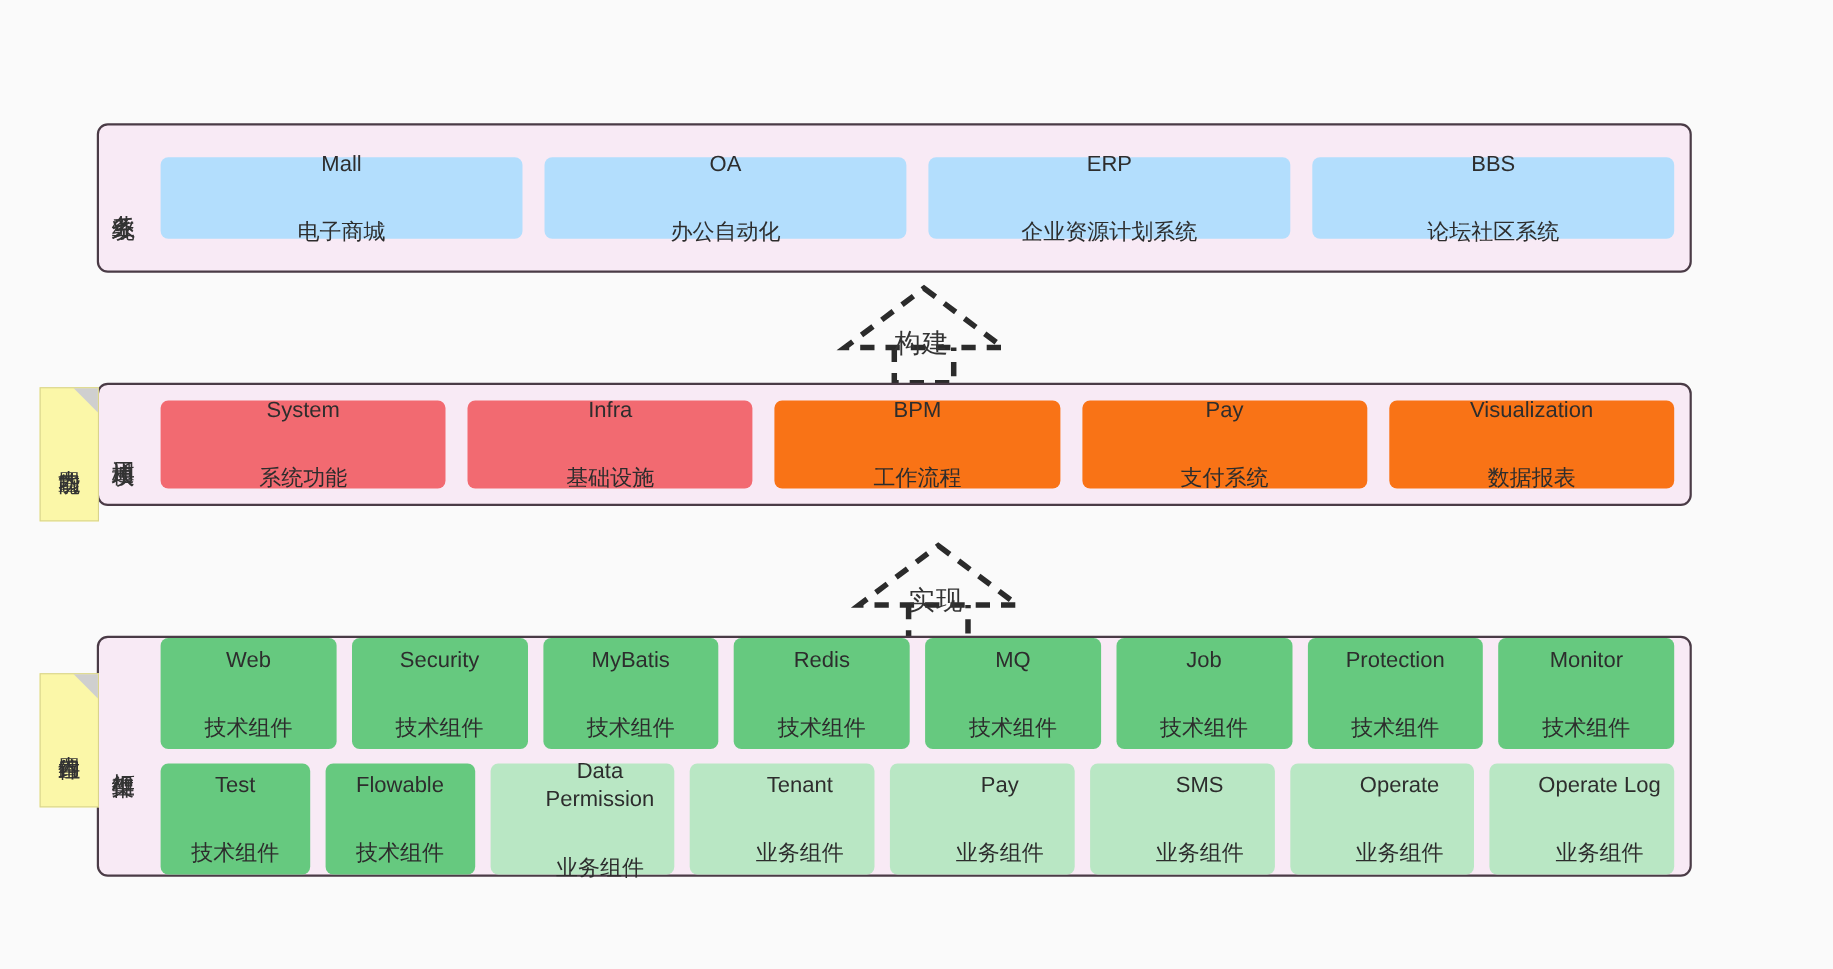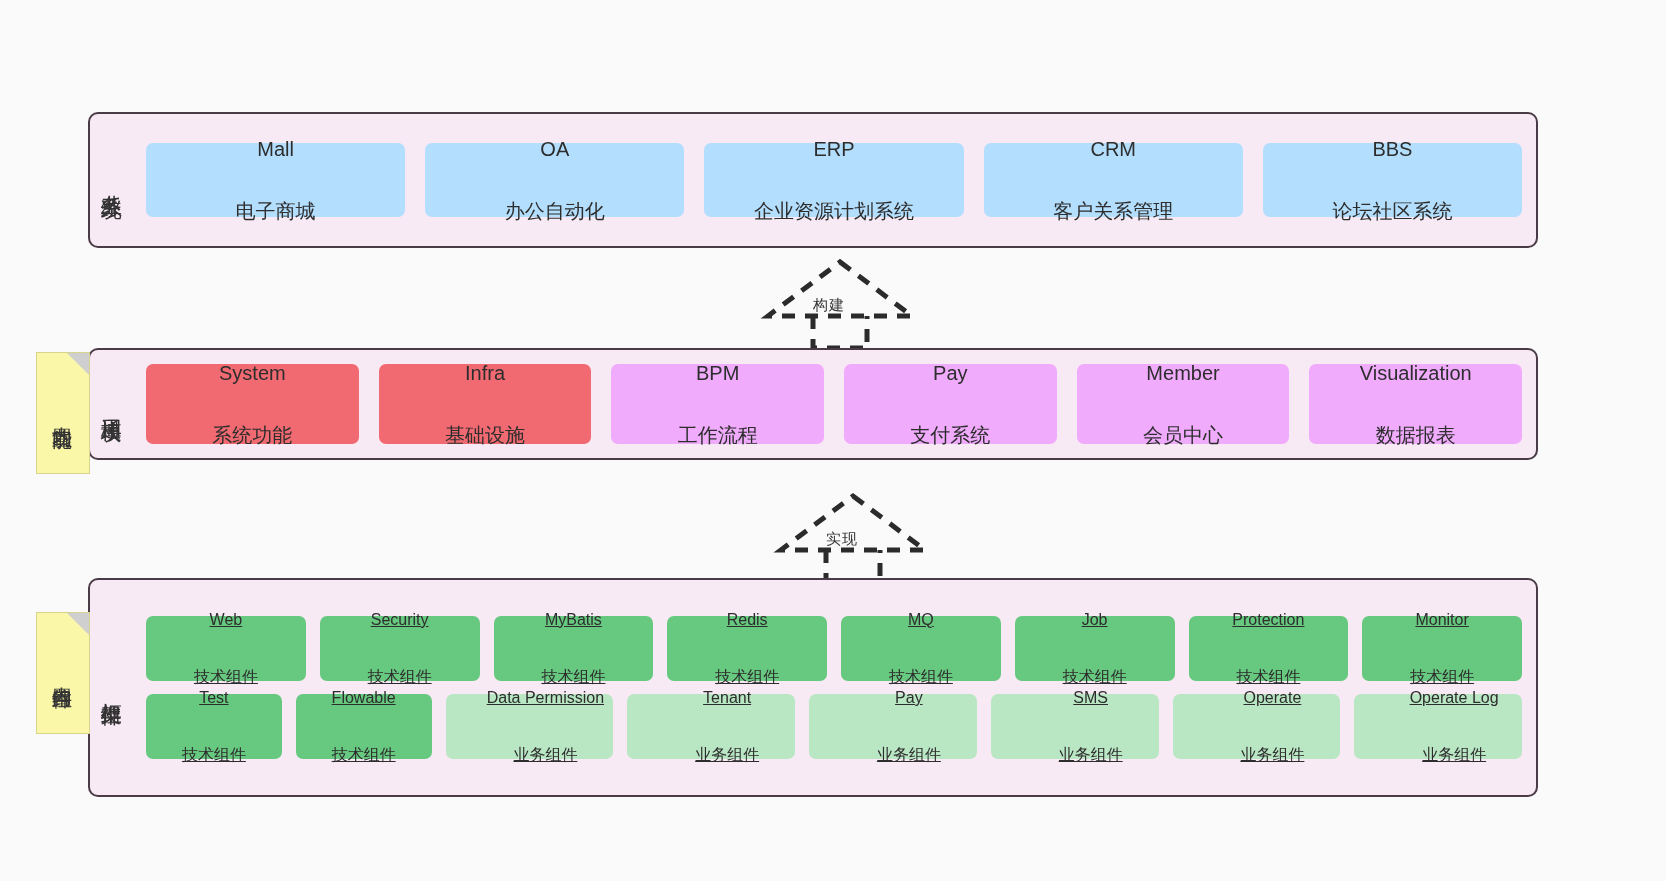--- a/index.html
+++ b/index.html
@@ -76,37 +76,37 @@
     line-height: 1.30;
     color: #2d2d2d;
     padding: 6px 4px;
     gap: 36px;
   }
   .card .l1 { display: block; }
   .card .l2 { display: block; }
 
   .blue      { background: #b3defd; }
   .red       { background: #f26a71; }
-  .pinklight { background: #f0abfc; }
+  .pinklight { background: #f97316; }
   .green     { background: #66c97f; }
   .greenlight{ background: #b9e7c4; padding-left: 36px; }
 
   
   #layer-business { left: 88px;  top: 112px; width: 1450px; height: 136px; }
   #layer-business .card-row { height: 74px; }
   #layer-business .card { height: 74px; }
 
   #layer-common   { left: 88px;  top: 348px; width: 1450px; height: 112px; }
   #layer-common .card-row { height: 80px; }
   #layer-common .card { height: 80px; }
 
   #layer-framework{ left: 88px;  top: 578px; width: 1450px; height: 219px; }
   #layer-framework .layer-body { flex-direction: column; justify-content: center; gap: 13px; padding: 0 14px; }
   #layer-framework .card-row { gap: 14px; }
-  #layer-framework .card { height: 65px; font-size: 16px; text-decoration: underline; }
+  #layer-framework .card { height: 101px; font-size: 20px; }
 
   
   .note {
     position: absolute;
     box-sizing: border-box;
     background: #fbf7a8;
     border: 1px solid #d9d48c;
     display: flex;
     align-items: center;
     justify-content: center;
@@ -127,21 +127,21 @@
   #note-builtin-func { left: 36px; top: 352px; width: 54px; height: 122px; }
   #note-builtin-comp { left: 36px; top: 612px; width: 54px; height: 122px; }
 
   
   .arrow {
     position: absolute;
   }
   .arrow svg { display: block; }
   .arrow-label {
     position: absolute;
-    font-size: 15px;
+    font-size: 24px;
     color: #333333;
     background: transparent;
     white-space: nowrap;
     letter-spacing: 1px;
   }
   #arrow-build   { left: 755px; top: 258px; }
   #arrow-build .arrow-label   { left: 58px; top: 38px; }
   #arrow-realize { left: 768px; top: 492px; }
   #arrow-realize .arrow-label { left: 58px; top: 38px; }
 </style>
@@ -160,24 +160,20 @@
         </div>
         <div class="card blue">
           <span class="l1">OA</span>
           <span class="l2">办公自动化</span>
         </div>
         <div class="card blue">
           <span class="l1">ERP</span>
           <span class="l2">企业资源计划系统</span>
         </div>
         <div class="card blue">
-          <span class="l1">CRM</span>
-          <span class="l2">客户关系管理</span>
-        </div>
-        <div class="card blue">
           <span class="l1">BBS</span>
           <span class="l2">论坛社区系统</span>
         </div>
       </div>
     </div>
   </div>
 
   <div class="arrow" id="arrow-build">
     <svg width="170" height="92" viewBox="0 0 170 92">
 
@@ -202,24 +198,20 @@
         </div>
         <div class="card pinklight">
           <span class="l1">BPM</span>
           <span class="l2">工作流程</span>
         </div>
         <div class="card pinklight">
           <span class="l1">Pay</span>
           <span class="l2">支付系统</span>
         </div>
         <div class="card pinklight">
-          <span class="l1">Member</span>
-          <span class="l2">会员中心</span>
-        </div>
-        <div class="card pinklight">
           <span class="l1">Visualization</span>
           <span class="l2">数据报表</span>
         </div>
       </div>
     </div>
   </div>
 
   <div class="arrow" id="arrow-realize">
     <svg width="170" height="92" viewBox="0 0 170 92">
       <path d="M 85 4 L 157 58 L 13 58 Z" fill="none" stroke="#2b2b2b" stroke-width="5" stroke-dasharray="13,10" stroke-linejoin="miter"></path>

